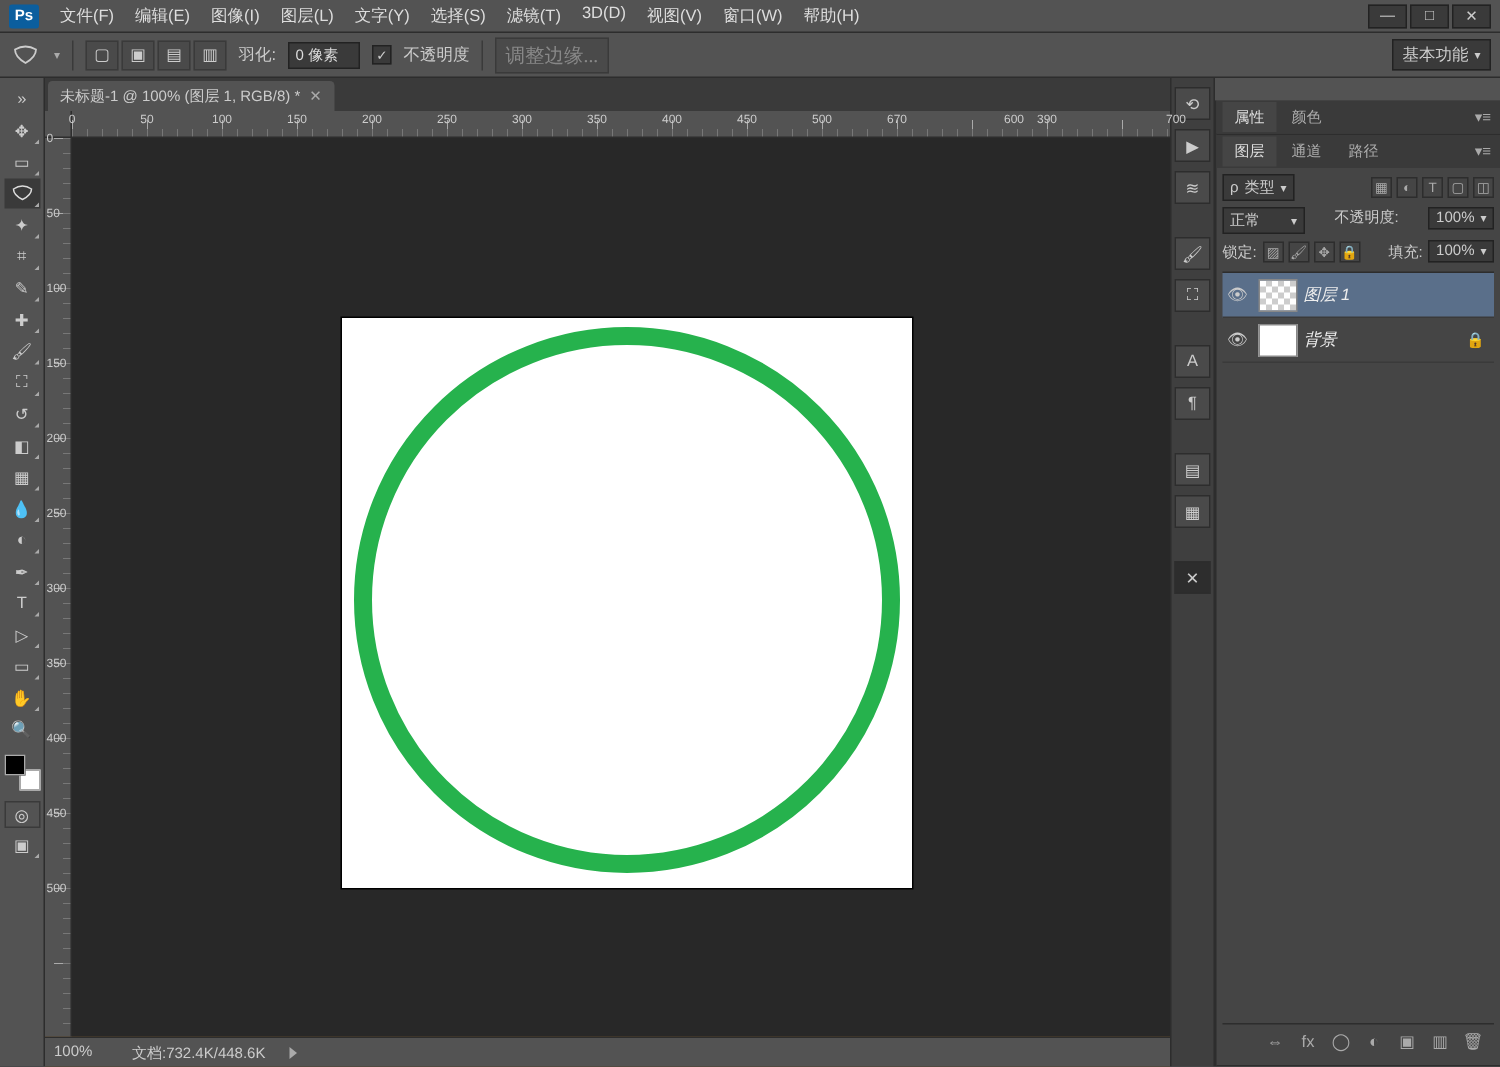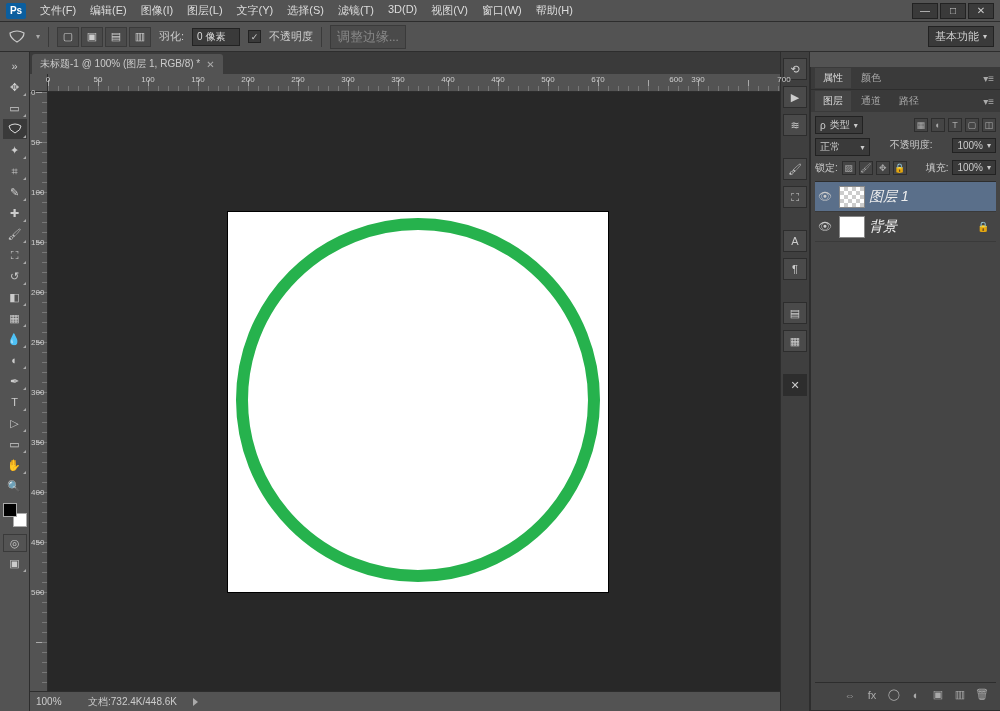--- a/index.html
+++ b/index.html
@@ -81,21 +81,21 @@
   .mini{ width:14px; height:14px; border:1px solid #2d2d2d; display:flex; align-items:center; justify-content:center; font-size:9px; color:#aaa;}
   .layer-row2{display:flex; align-items:flex-start; gap:20px; font-size:10px;}
   .lock-row{display:flex; align-items:center; gap:4px; font-size:10px;}
   .lock-icons{display:flex; gap:3px;}
   .layer-list{ border-top:1px solid #2d2d2d; margin-top:2px;}
   .layer{ display:flex; align-items:center; height:30px; border-bottom:1px solid #3a3a3a;}
   .layer.sel{ background:#5a6f8a;}
   .eye{ width:20px; display:flex; align-items:center; justify-content:center; font-size:11px;}
   .thumb{ width:26px; height:22px; margin:0 4px; border:1px solid #888; background:#fff; display:flex; align-items:center; justify-content:center;}
   .thumb.checker{ background:repeating-conic-gradient(#ccc 0 25%, #fff 0 50%) 0 0/8px 8px;}
-  .layer-name{ font-size:14px; font-style:italic; color:#eee;}
+  .layer-name{ font-size:11px; font-style:italic; color:#eee;}
   .layer .lockicon{ margin-left:auto; margin-right:6px; font-size:10px; color:#ccc;}
   .layers-footer{ margin-top:auto; height:24px; border-top:1px solid #2d2d2d; display:flex; align-items:center; justify-content:flex-end; gap:6px; padding:0 6px;}
   .lf-btn{ width:16px; height:16px; display:flex; align-items:center; justify-content:center; color:#aaa; font-size:11px;}
 
   svg { pointer-events:none; }
 </style>
 </head>
 <body>
 
 <div class="app">

